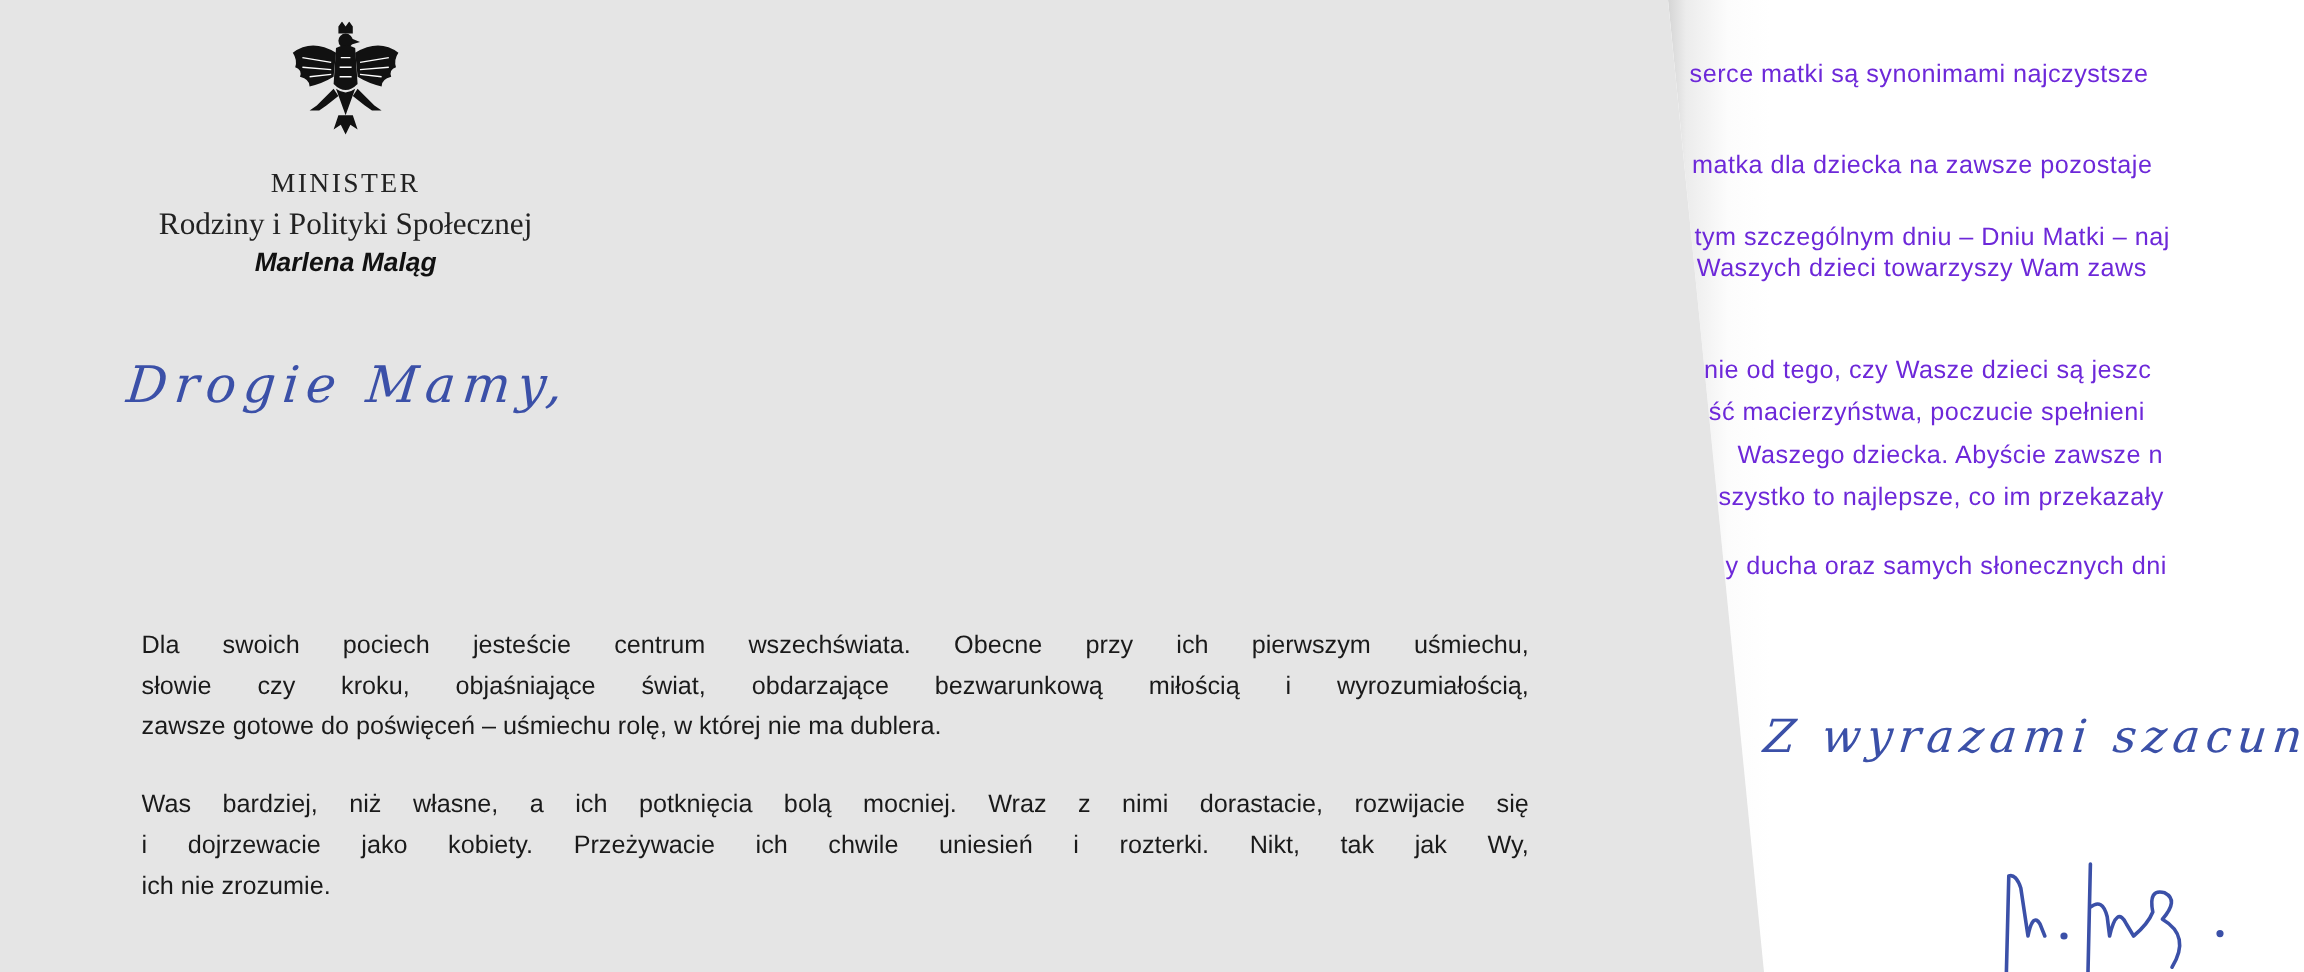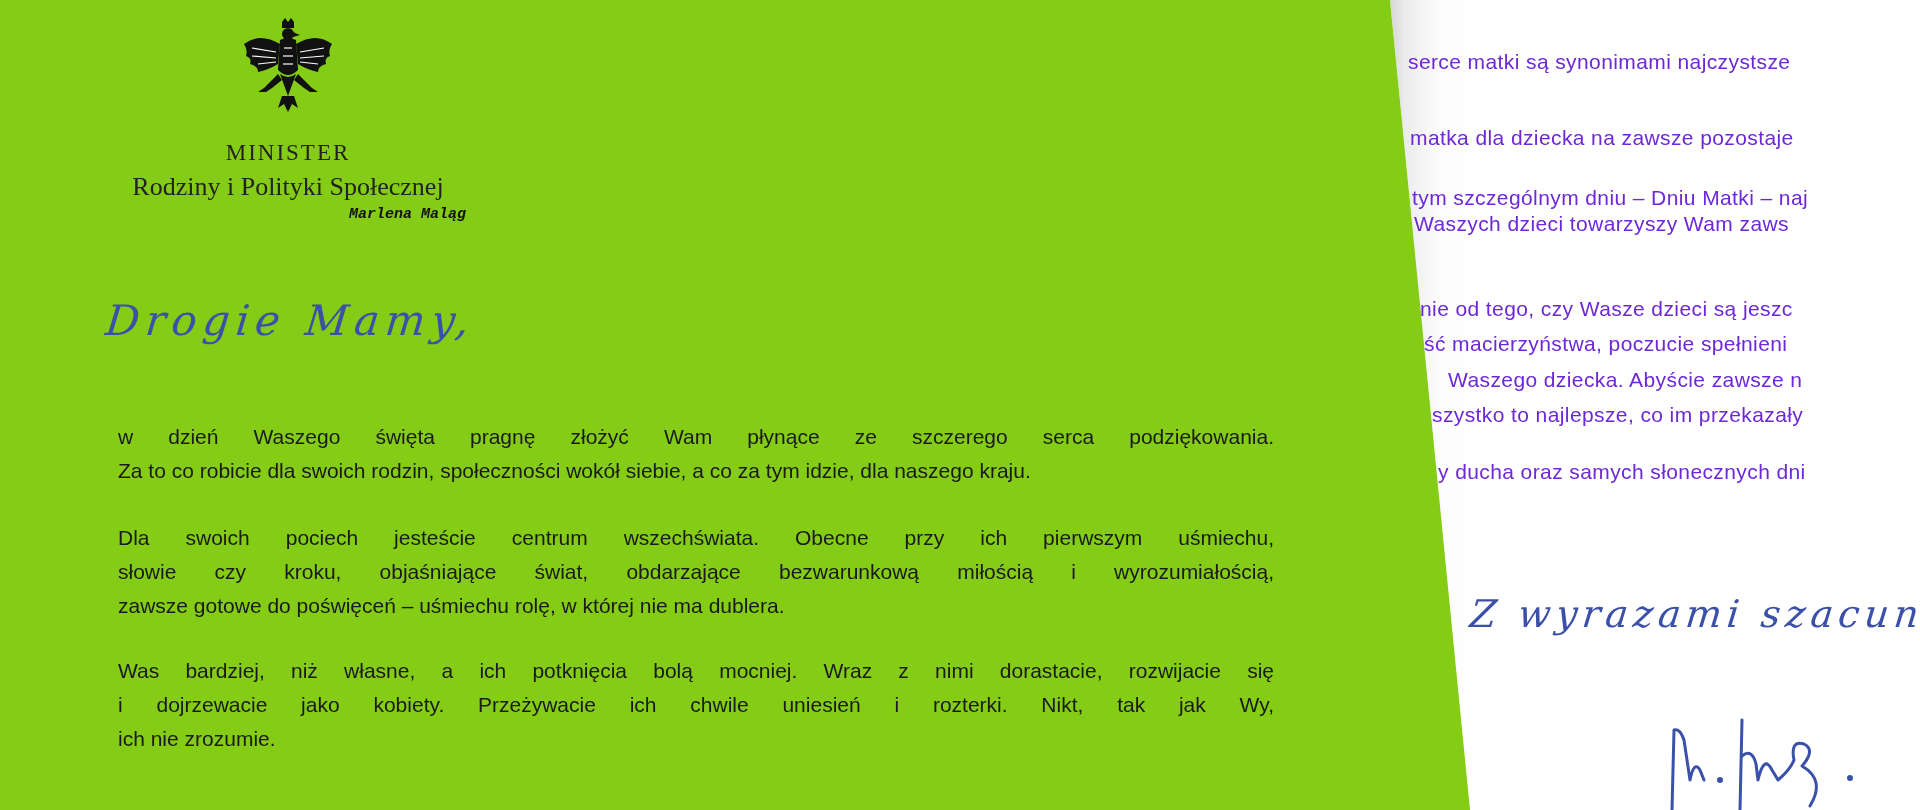--- a/index.html
+++ b/index.html
@@ -1,37 +1,37 @@
 <!DOCTYPE html>
 <html><head>
 <meta charset="utf-8">
 <style>
   html, body { margin:0; padding:0; }
   body {
     width:1920px; height:810px; overflow:hidden; position:relative;
     background:#ffffff; color:#1a1a1a;
     font-family:"Liberation Sans", "DejaVu Sans", sans-serif;
   }
-  .page-left { position:absolute; left:0; top:0; width:1920px; height:810px; background:#84cc16; }
+  .page-left { position:absolute; left:0; top:0; width:1920px; height:810px; background:#e5e5e5; }
   .letterhead { position:absolute; left:110px; top:0; width:356px; text-align:center; }
   .eagle { position:absolute; left:128px; top:18px; width:100px; height:100px; }
   .lh-title {
     position:absolute; top:140px; left:0; width:356px;
     font-family:"Liberation Serif", "DejaVu Serif", serif;
     font-size:23px; letter-spacing:2px; color:#222;
   }
   .lh-dept {
     position:absolute; top:172px; left:0; width:356px;
     font-family:"Liberation Serif", "DejaVu Serif", serif;
     font-size:26px; color:#222;
   }
   .lh-name {
     position:absolute; top:206px; left:0; width:356px;
-    font-family:Liberation Mono, monospace;
-    font-size:15px; font-style:italic; font-weight:bold; color:#111;text-align:right;
+    font-family:Liberation Sans, sans-serif;
+    font-size:22px; font-style:italic; font-weight:bold; color:#111;
   }
   .date {
     position:absolute; left:862px; top:137px;
     font-size:22px; color:#1e1e1e; letter-spacing:0.3px;
   }
   .greeting {
     position:absolute; left:106px; top:296px;
     font-family:"DejaVu Serif", serif; font-style:italic;
     font-size:42px; color:#3b50a8; letter-spacing:6px; transform:skewX(-6deg);
   }
@@ -100,24 +100,20 @@
       </g>
     </svg>
     <div class="lh-title">MINISTER</div>
     <div class="lh-dept">Rodziny i Polityki Społecznej</div>
     <div class="lh-name">Marlena Maląg</div>
   </div>
 
 
   <div class="greeting">Drogie Mamy,</div>
 
-  <div class="body-text p1">
-    <div class="line justify">w dzień Waszego święta pragnę złożyć Wam płynące ze szczerego serca podziękowania.</div>
-    <div class="line">Za to co robicie dla swoich rodzin, społeczności wokół siebie, a co za tym idzie, dla naszego kraju.</div>
-  </div>
 
   <div class="body-text p2">
     <div class="line justify">Dla swoich pociech jesteście centrum wszechświata.  Obecne przy ich pierwszym uśmiechu,</div>
     <div class="line justify">słowie czy kroku, objaśniające świat, obdarzające bezwarunkową miłością i wyrozumiałością,</div>
     <div class="line">zawsze gotowe do poświęceń – uśmiechu rolę, w której nie ma dublera.</div>
   </div>
 
   <div class="body-text p3">
     <div class="line justify">Was bardziej, niż własne, a ich potknięcia bolą mocniej. Wraz z nimi dorastacie, rozwijacie się</div>
     <div class="line justify">i dojrzewacie jako kobiety. Przeżywacie ich chwile uniesień i rozterki. Nikt, tak jak Wy,</div>

